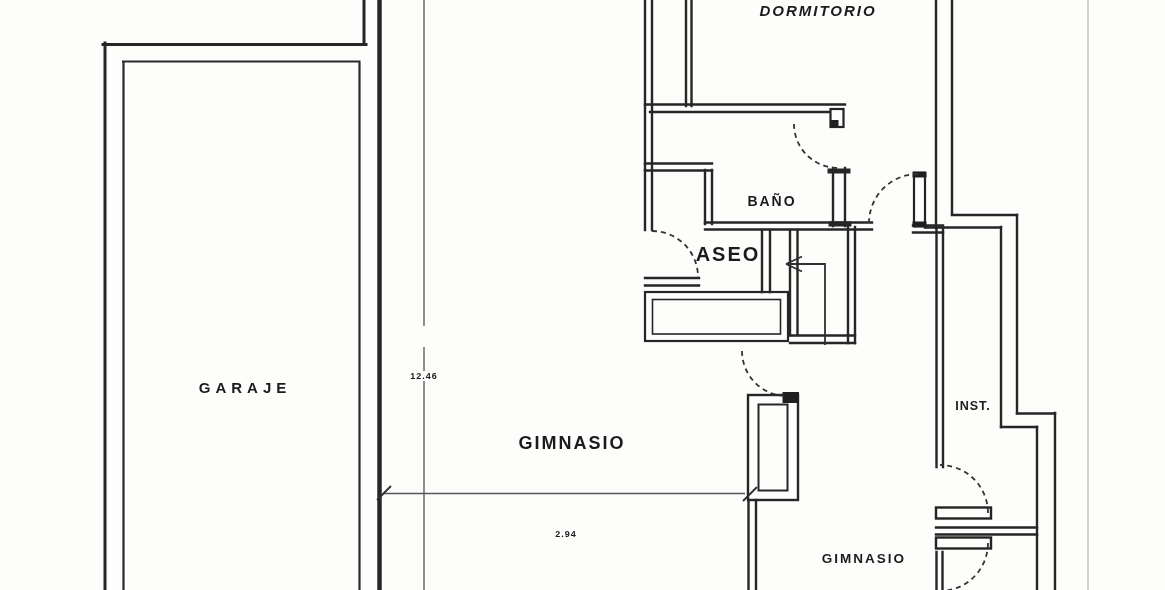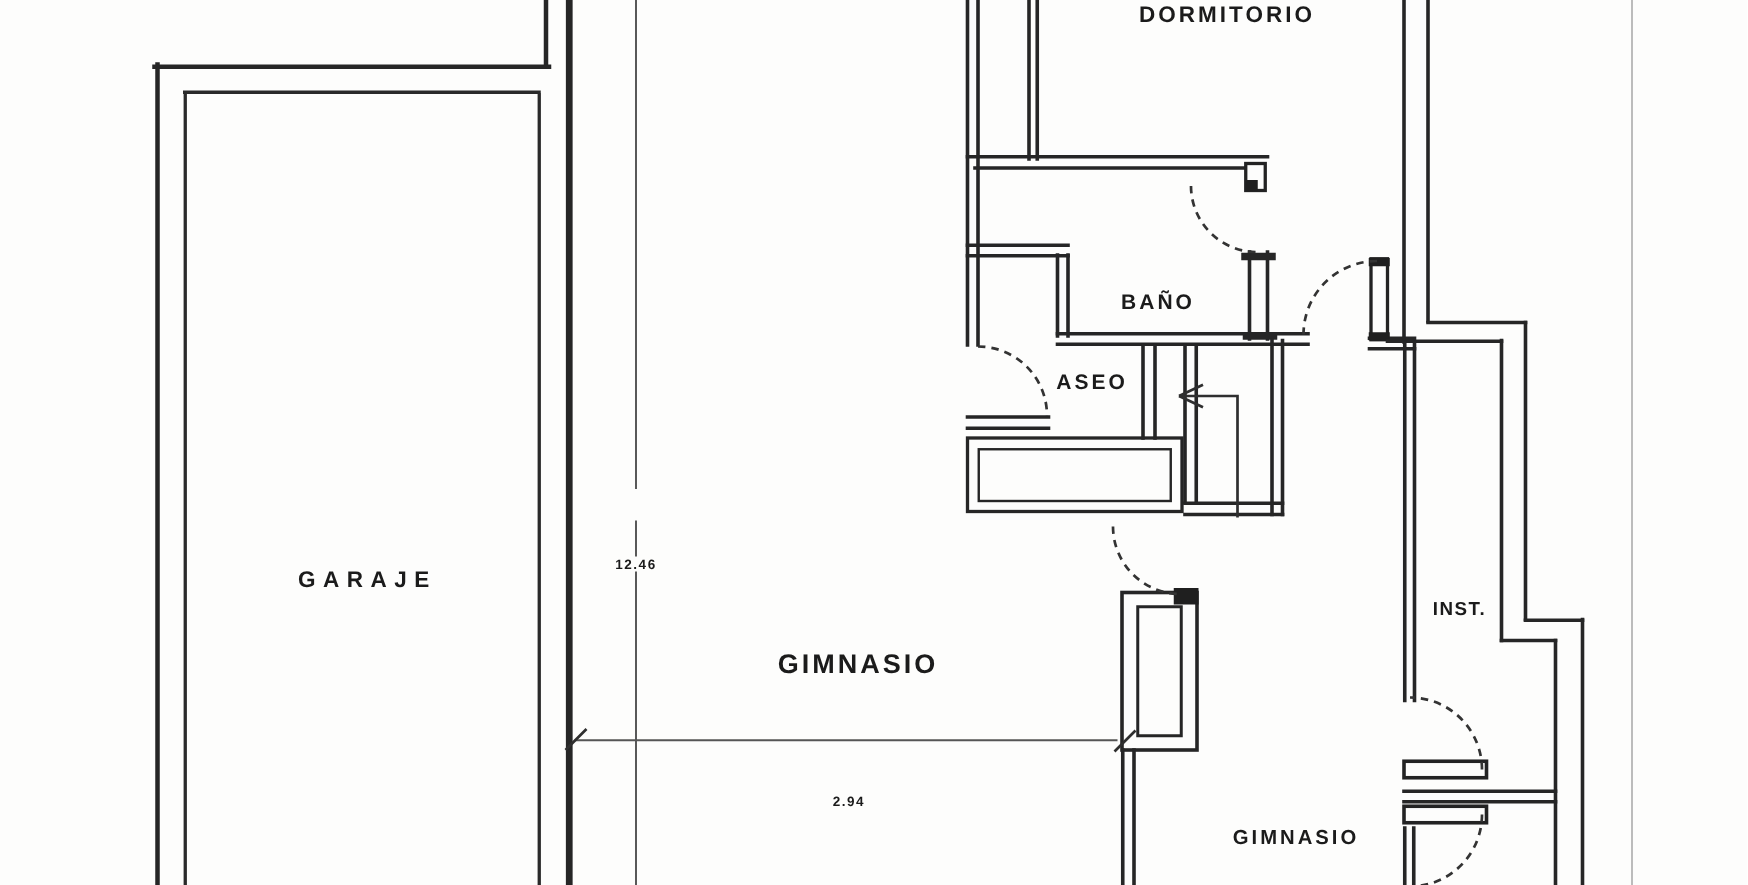--- a/index.html
+++ b/index.html
@@ -13,23 +13,23 @@
   svg.drawing{position:absolute;left:0;top:0;}
   .lbl{
     position:absolute;
     transform:translate(-50%,-50%);
     color:#1b1b1b;
     font-weight:600;
     white-space:nowrap;
     letter-spacing:2px;
     user-select:none;
   }
-  .lbl-dormitorio{font-size:15px;}
+  .lbl-dormitorio{font-size:15px;font-style:italic;}
   .lbl-bano{font-size:14px;margin-top:19px;}
-  .lbl-aseo{font-size:14px;}
+  .lbl-aseo{font-size:20px;}
   .lbl-garaje{font-size:15px;letter-spacing:5px;}
   .lbl-gimnasio{font-size:18px;}
   .lbl-vestibulo{font-size:13.5px;}
   .lbl-inst{font-size:12.5px;letter-spacing:1px;}
   .lbl-dim{
     font-size:9px;
     font-weight:700;
     letter-spacing:1px;
     background:#fdfdfc;
     padding:0 3px;

